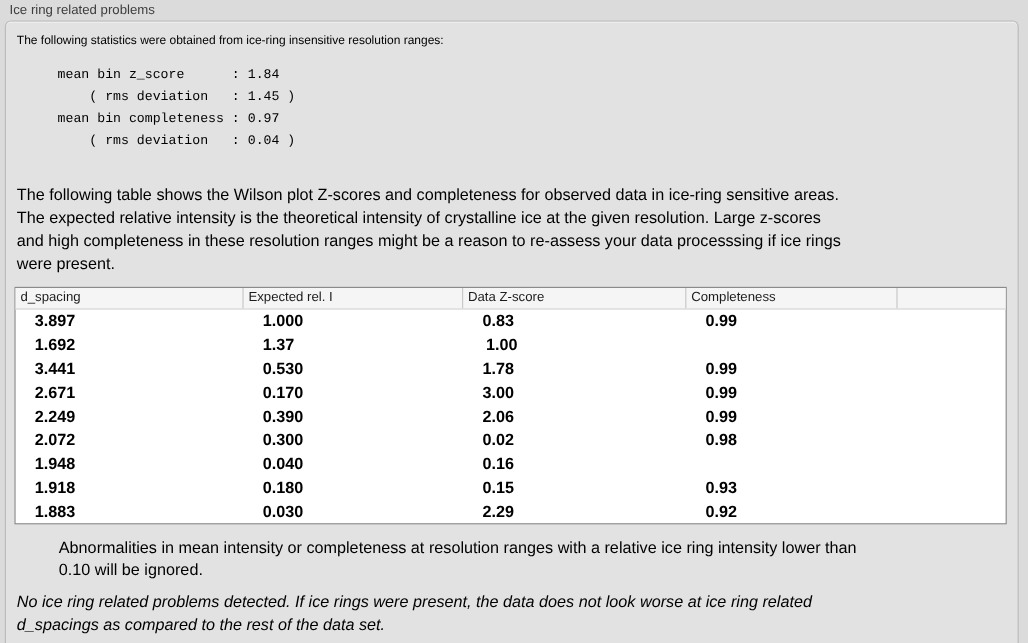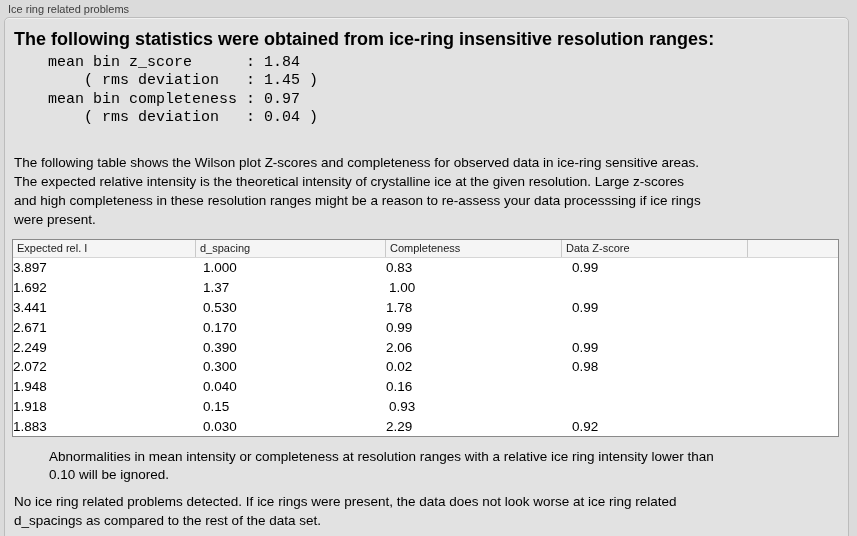--- a/index.html
+++ b/index.html
@@ -13,48 +13,48 @@
     background:var(--page-bg);color:var(--text);
     font-family:"Liberation Sans",sans-serif;
   }
   .panel-title{position:absolute;left:8px;top:3px;font-size:11px;color:var(--title-text);}
   .groupbox{
     position:absolute;left:4px;top:17px;width:845px;height:530px;
     background:var(--panel-bg);border:1px solid var(--panel-border);
     border-radius:5px;box-sizing:border-box;
     box-shadow:inset 0 1px 0 rgba(255,255,255,.5);
   }
-  .intro{position:absolute;left:14px;top:29px;font-size:18px;font-weight:bold;}
+  .intro{position:absolute;left:14px;top:29px;font-size:10px;}
   .stats{
     position:absolute;left:48px;top:54px;
     font-family:"Liberation Mono","DejaVu Sans Mono",monospace;
-    font-size:15px;line-height:18.4px;white-space:pre;
+    font-size:11px;line-height:18.4px;white-space:pre;
   }
   .desc{position:absolute;left:14px;top:153px;font-size:13.5px;line-height:19px;white-space:pre-line;}
   .ice-table{
     position:absolute;left:12px;top:239px;width:827px;height:198px;
     background:var(--row-bg);border:1px solid var(--table-border);
     box-sizing:border-box;display:flex;flex-direction:column;
   }
   .thead{
     display:flex;height:17px;flex:none;background:var(--header-bg);
     border-bottom:1px solid #d6d6d6;font-size:11px;color:#1c1c1c;
   }
   .th{
     box-sizing:border-box;padding:2px 0 0 4px;border-right:1px solid var(--header-sep);
     overflow:hidden;white-space:nowrap;
   }
   .th.c5{flex:1;border-right:none;}
   .c1{width:190px;} .c2{width:183px;} .c3{width:186px;} .c4{width:176px;}
   .tbody{flex:1;display:flex;flex-direction:column;}
   .tr{display:flex;flex:1;align-items:center;font-size:13.5px;}
-  .td{box-sizing:border-box;white-space:nowrap;overflow:hidden;}
+  .td{box-sizing:border-box;padding-left:16px;white-space:nowrap;overflow:hidden;font-weight:bold;}
   .td.c5{flex:1;}
   .note{position:absolute;left:14px;top:448px;font-size:13.5px;line-height:17.5px;white-space:pre-line;margin-left:35px;}
-  .conclusion{position:absolute;left:14px;top:493px;font-size:13.5px;line-height:18.5px;white-space:pre-line;}
+  .conclusion{position:absolute;left:14px;top:493px;font-size:13.5px;line-height:18.5px;white-space:pre-line;font-style:italic;}
 </style>
 </head>
 <body>
 
 <div class="panel-title">Ice ring related problems</div>
 
 <div class="groupbox"></div>
 
 <div class="intro">The following statistics were obtained from ice-ring insensitive resolution ranges:</div>
 
@@ -63,24 +63,24 @@
 mean bin completeness : 0.97
     ( rms deviation   : 0.04 )</div>
 
 <div class="desc">The following table shows the Wilson plot Z-scores and completeness for observed data in ice-ring sensitive areas.
 The expected relative intensity is the theoretical intensity of crystalline ice at the given resolution. Large z-scores
 and high completeness in these resolution ranges might be a reason to re-assess your data processsing if ice rings
 were present.</div>
 
 <div class="ice-table">
   <div class="thead">
+    <div class="th c1">d_spacing</div>
     <div class="th c2">Expected rel. I</div>
-    <div class="th c1">d_spacing</div>
+    <div class="th c3">Data Z-score</div>
     <div class="th c4">Completeness</div>
-    <div class="th c3">Data Z-score</div>
     <div class="th c5"></div>
   </div>
   <div class="tbody">
     <div class="tr">
       <div class="td c1">3.897</div>
       <div class="td c2">1.000</div>
       <div class="td c3">0.83</div>
       <div class="td c4">0.99</div>
       <div class="td c5"></div>
     </div>
@@ -93,20 +93,21 @@
     <div class="tr">
       <div class="td c1">3.441</div>
       <div class="td c2">0.530</div>
       <div class="td c3">1.78</div>
       <div class="td c4">0.99</div>
       <div class="td c5"></div>
     </div>
     <div class="tr">
       <div class="td c1">2.671</div>
       <div class="td c2">0.170</div>
+      <div class="td c3">3.00</div>
       <div class="td c4">0.99</div>
       <div class="td c5"></div>
     </div>
     <div class="tr">
       <div class="td c1">2.249</div>
       <div class="td c2">0.390</div>
       <div class="td c3">2.06</div>
       <div class="td c4">0.99</div>
       <div class="td c5"></div>
     </div>
@@ -118,20 +119,21 @@
       <div class="td c5"></div>
     </div>
     <div class="tr">
       <div class="td c1">1.948</div>
       <div class="td c2">0.040</div>
       <div class="td c3">0.16</div>
       <div class="td c5"></div>
     </div>
     <div class="tr">
       <div class="td c1">1.918</div>
+      <div class="td c2">0.180</div>
       <div class="td c3">0.15</div>
       <div class="td c4">0.93</div>
       <div class="td c5"></div>
     </div>
     <div class="tr">
       <div class="td c1">1.883</div>
       <div class="td c2">0.030</div>
       <div class="td c3">2.29</div>
       <div class="td c4">0.92</div>
       <div class="td c5"></div>

